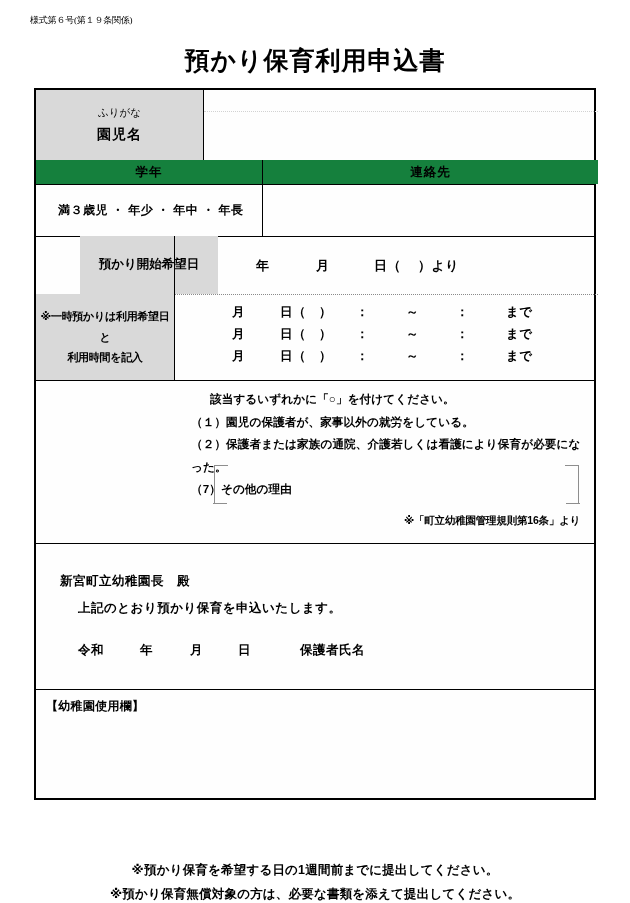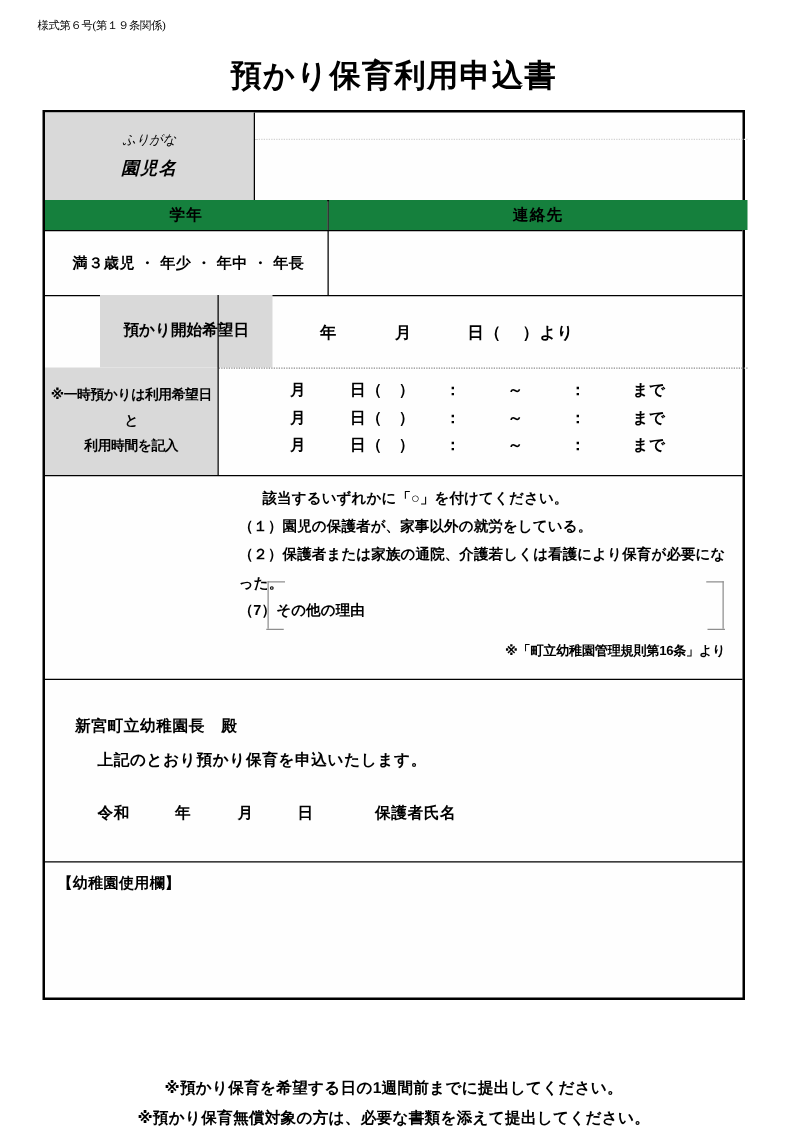--- a/index.html
+++ b/index.html
@@ -243,21 +243,21 @@
   .footer .fline { display: block; line-height: 1.9; }
 </style>
 </head>
 <body>
 
 <div class="form-no">様式第６号(第１９条関係)</div>
 <div class="doc-title">預かり保育利用申込書</div>
 
 <div class="sheet">
 
-  <div class="cell-label" style="left:0; top:0; width:168px; height:70px;font-style:italic;">
+  <div class="cell-label" style="left:0; top:0; width:168px; height:70px;">
     <span class="furigana-small">ふりがな</span>
     <span class="name-big">園児名</span>
   </div>
   <div class="dotline-faint" style="left:168px; top:21px; width:394px;"></div>
   <div style="position:absolute; left:169px; top:22px; width:392px; height:47px;"></div>
   <div class="hline" style="top:70px;"></div>
 
   <div class="hdr-cell" style="left:0; top:70px; width:226px; height:24px;">
     <span>学年</span>
   </div>

